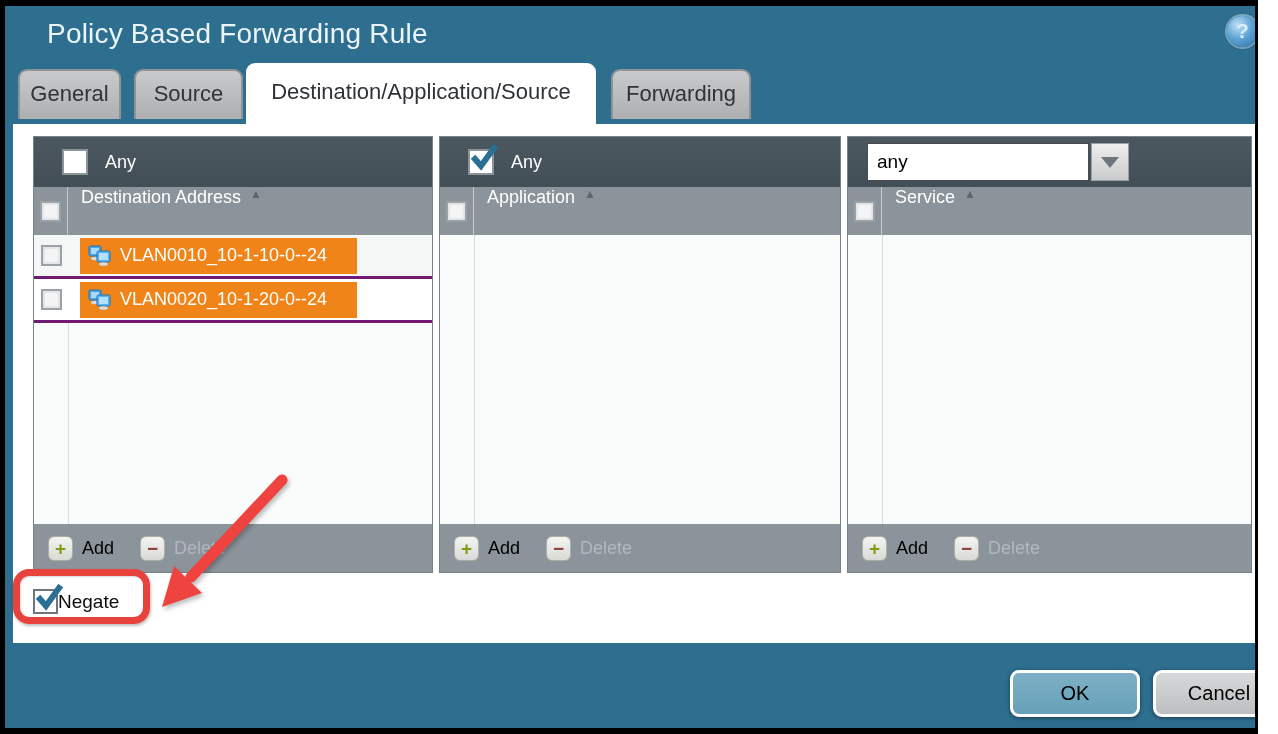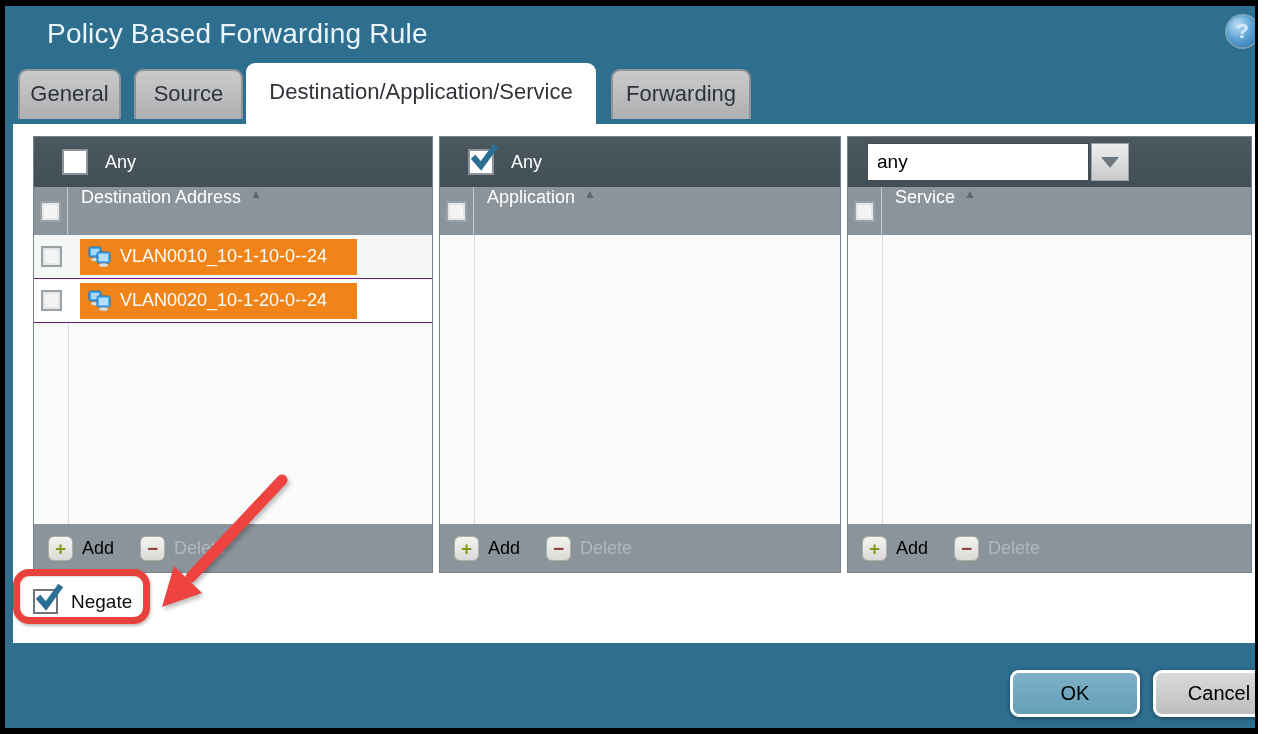--- a/index.html
+++ b/index.html
@@ -75,21 +75,21 @@
     border-right:1px solid rgba(255,255,255,.5);
   }
   .p-subheader .label { padding-left:13px; }
   .sort { margin-left:9px; font-size:12px; color:#5c666d; }
 
   .p-list { flex:1 1 auto; position:relative; background:#fafbfb; overflow:hidden; }
   .list-sep { position:absolute; left:34px; top:0; bottom:0; width:1px; background:#dadddf; }
 
   .row {
     position:relative; height:44px; display:flex; align-items:center;
-    border-bottom:1px solid #701a75; cursor:pointer;
+    border-bottom:3px solid #701a75; cursor:pointer;
   }
   .row:nth-child(odd){ background:#ffffff; }
   .row:nth-child(even){ background:#f5f6f6; }
   .row .cb-cell { border-right:none; }
   .chip {
     margin-left:12px; height:36px; width:277px;
     background:#f08418; color:#fff; font-size:18px;
     display:flex; align-items:center; gap:9px; padding:0 8px;
   }
 
@@ -128,21 +128,21 @@
     width:38px; height:38px; margin-left:2px;
     background:linear-gradient(#eeeeee,#c9cacb);
     border:1px solid #9aa0a5;
     display:flex; align-items:center; justify-content:center; cursor:pointer;
   }
   .dd-arrow { width:0; height:0; border-left:9px solid transparent; border-right:9px solid transparent; border-top:11px solid #6d767c; }
 
   
   .negate-wrap {
     position:absolute; left:28px; top:583px; z-index:5;
-    display:flex; align-items:center; gap:13px;
+    display:flex; align-items:center; 
   }
   .negate-wrap .label { color:#0c0c0c; font-size:19px; }
   .annotate-rect {
     position:absolute; left:8px; top:563px; width:137px; height:55px; z-index:4;
     border:7px solid #e8423c; border-radius:16px;
     box-shadow:1px 2px 3px rgba(0,0,0,.25), inset 1px 1px 2px rgba(0,0,0,.15);
     pointer-events:none;
   }
   .arrow-overlay { position:absolute; left:0; top:0; width:1278px; height:734px; z-index:10; pointer-events:none; }
 
@@ -159,21 +159,21 @@
 </head>
 <body>
 
 <div class="dialog">
 
   <div class="title">Policy Based Forwarding Rule</div>
   <div class="help">?</div>
 
   <div class="tab" id="tab-general">General</div>
   <div class="tab" id="tab-source">Source</div>
-  <div class="tab active" id="tab-dest">Destination/Application/Service</div>
+  <div class="tab active" id="tab-dest">Destination/Application/Source</div>
   <div class="tab" id="tab-forwarding">Forwarding</div>
 
   <div class="page"></div>
 
   <div class="panel" id="panel-destination">
     <div class="p-header">
       <span class="cb"></span>
       <span>Any</span>
     </div>
     <div class="p-subheader">

